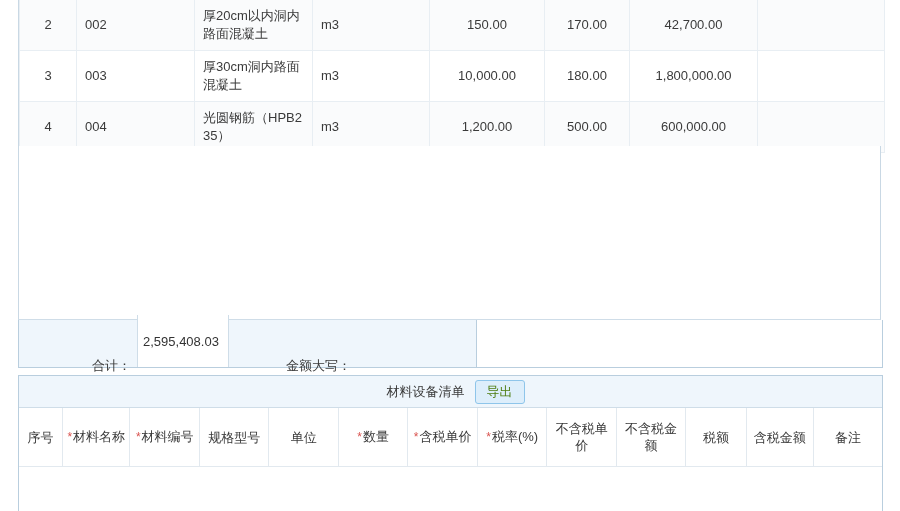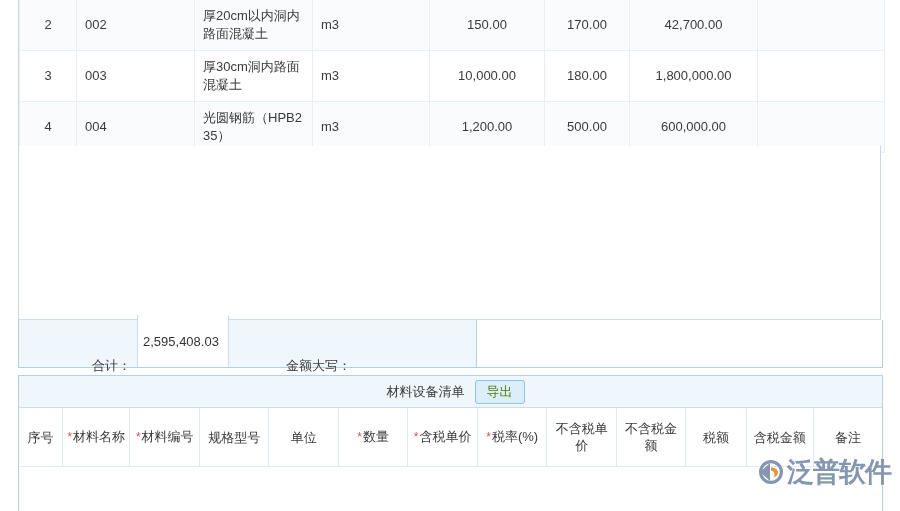--- a/index.html
+++ b/index.html
@@ -257,25 +257,15 @@
           <th><span>税额</span></th>
           <th><span>含税金额</span></th>
           <th><span>备注</span></th>
         </tr>
       </thead>
     </table>
     <div class="mat-body"></div>
   </div>
 
   <div class="watermark">
-    <div class="wm-row">
-      <span class="wm-mark">
-        <svg width="28" height="28" viewBox="0 0 28 28" aria-hidden="true">
-          <path d="M14 2 A12 12 0 1 0 14 26 A12 12 0 0 0 14 2 Z M14 5.2 A8.8 8.8 0 1 1 14 22.8 A8.8 8.8 0 0 1 14 5.2 Z" fill="#8496b0"></path>
-          <path d="M3 14 L13 5 L13 23 Z" fill="#8496b0"></path>
-          <path d="M14 9.5 C18.5 9.5 21 12 21 14.5 C21 17 19 19 16.5 19 C18 17.2 18.4 14 14 12.6 Z" fill="#e8923c"></path>
-        </svg>
-      </span>
-      <span class="wm-text">泛普软件</span>
-    </div>
   </div>
 
 </div>
 
 </body></html>

